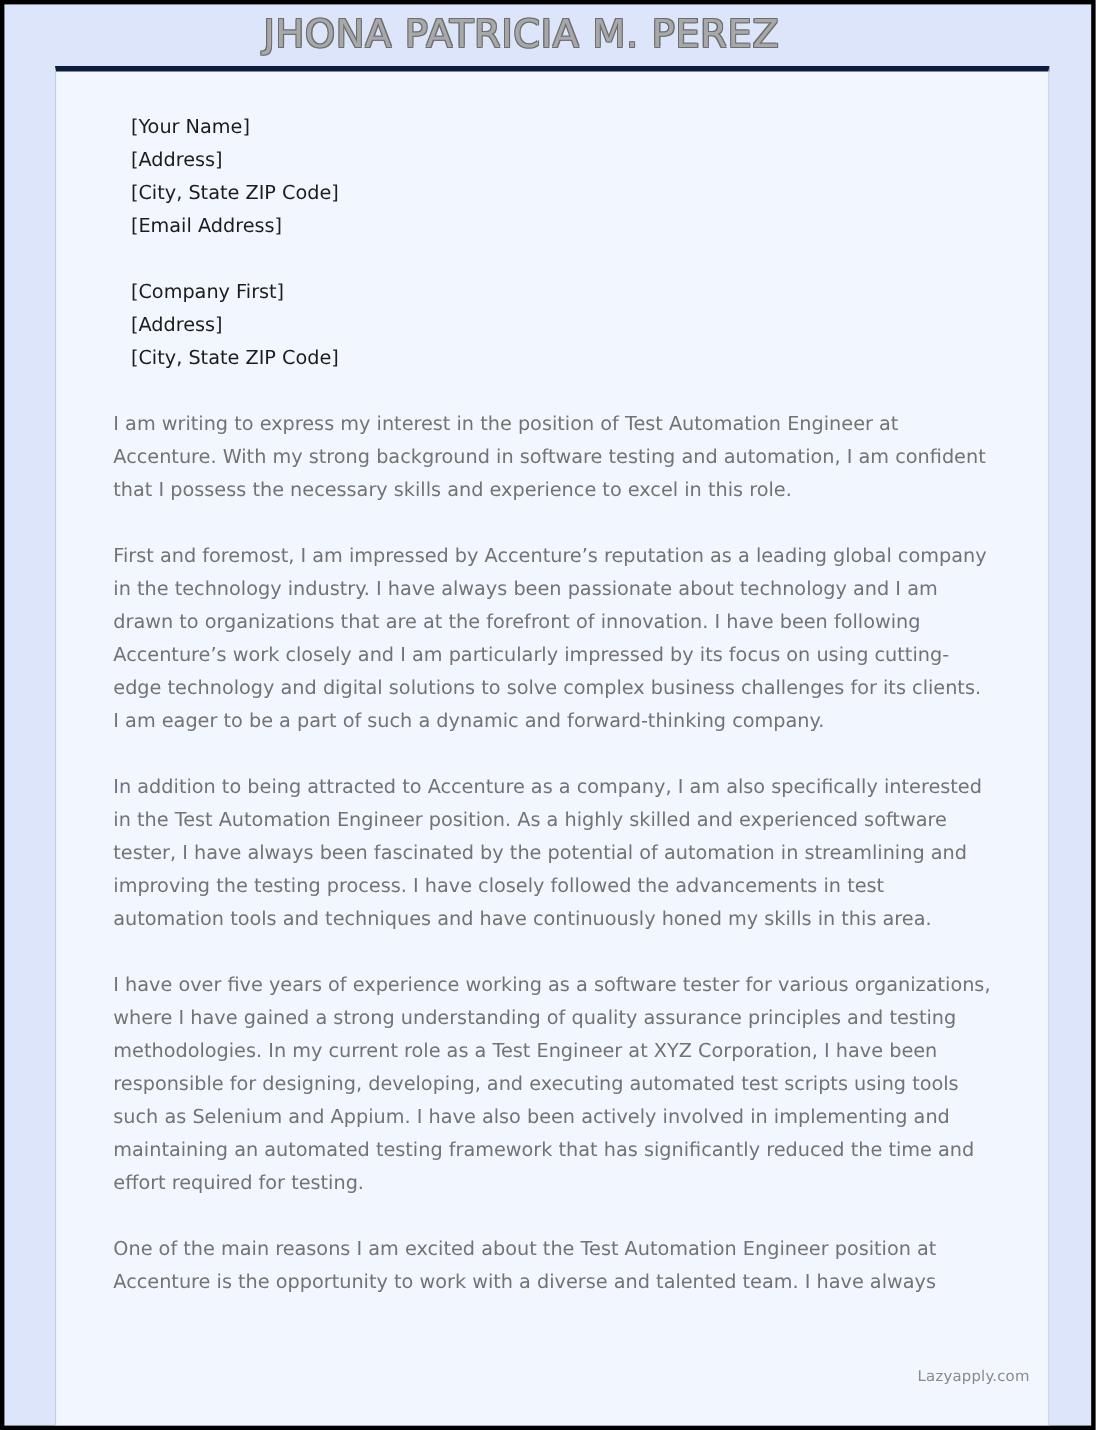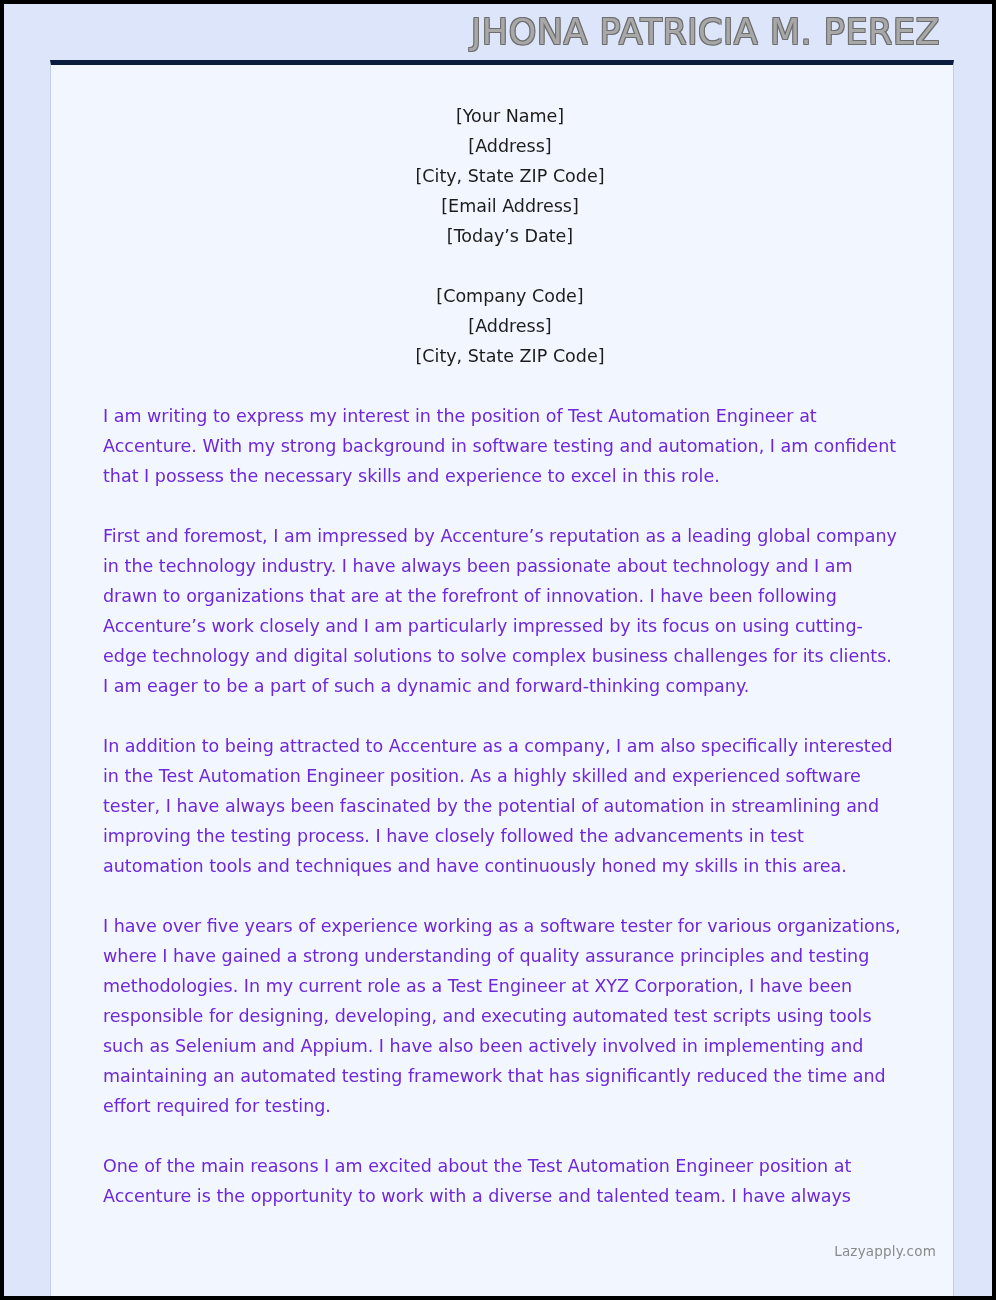--- a/index.html
+++ b/index.html
@@ -23,21 +23,21 @@
     overflow: hidden;
   }
   .header {
     position: absolute;
     top: 4px;
     left: 4px;
     right: 4px;
     height: 48px;
     display: flex;
     align-items: center;
-    justify-content: flex-end;
+    justify-content: center;
     background: #dde5fb;
     padding-right: 48px;
     box-sizing: border-box;
   }
   .header-name {
     font-family: "DejaVu Sans", sans-serif;
     font-size: 35px;
     letter-spacing: 0.5px;
     color: #a8a8a8;
     text-shadow:
@@ -60,34 +60,33 @@
     border-right: 1px solid #c2cde6;
     box-sizing: border-box;
     overflow: hidden;
   }
   .letter {
     padding: 36px 52px 0 52px;
     box-sizing: border-box;
   }
   .block {
     margin: 0 0 30px 16px;
-    text-align: center;
   }
   .line {
     font-size: 17.5px;
     line-height: 30px;
     color: #1c1c1c;
     font-family: "DejaVu Sans", sans-serif;
     white-space: pre-wrap;
   }
   p.para {
     margin: 0 0 30px 0;
     font-size: 17.5px;
     line-height: 30px;
-    color: #6d28d9;
+    color: #737373;
     text-align: left;
   }
   .watermark {
     position: absolute;
     right: 56px;
     bottom: 37px;
     font-size: 13.5px;
     color: #8a8a8a;
     font-family: "DejaVu Sans", sans-serif;
     letter-spacing: 0.2px;
@@ -103,25 +102,24 @@
   </div>
 
   <div class="sheet">
     <div class="letter">
 
       <div class="block">
         <div class="line">[Your Name]</div>
         <div class="line">[Address]</div>
         <div class="line">[City, State ZIP Code]</div>
         <div class="line">[Email Address]</div>
-        <div class="line">[Today’s Date]</div>
       </div>
 
       <div class="block">
-        <div class="line">[Company Code]</div>
+        <div class="line">[Company First]</div>
         <div class="line">[Address]</div>
         <div class="line">[City, State ZIP Code]</div>
       </div>
 
 
       <p class="para">I am writing to express my interest in the position of Test Automation Engineer at Accenture. With my strong background in software testing and automation, I am confident that I possess the necessary skills and experience to excel in this role.</p>
       <p class="para">First and foremost, I am impressed by Accenture’s reputation as a leading global company in the technology industry. I have always been passionate about technology and I am drawn to organizations that are at the forefront of innovation. I have been following Accenture’s work closely and I am particularly impressed by its focus on using cutting-edge technology and digital solutions to solve complex business challenges for its clients. I am eager to be a part of such a dynamic and forward-thinking company.</p>
       <p class="para">In addition to being attracted to Accenture as a company, I am also specifically interested in the Test Automation Engineer position. As a highly skilled and experienced software tester, I have always been fascinated by the potential of automation in streamlining and improving the testing process. I have closely followed the advancements in test automation tools and techniques and have continuously honed my skills in this area.</p>
       <p class="para">I have over five years of experience working as a software tester for various organizations, where I have gained a strong understanding of quality assurance principles and testing methodologies. In my current role as a Test Engineer at XYZ Corporation, I have been responsible for designing, developing, and executing automated test scripts using tools such as Selenium and Appium. I have also been actively involved in implementing and maintaining an automated testing framework that has significantly reduced the time and effort required for testing.</p>
       <p class="para">One of the main reasons I am excited about the Test Automation Engineer position at Accenture is the opportunity to work with a diverse and talented team. I have always</p>

